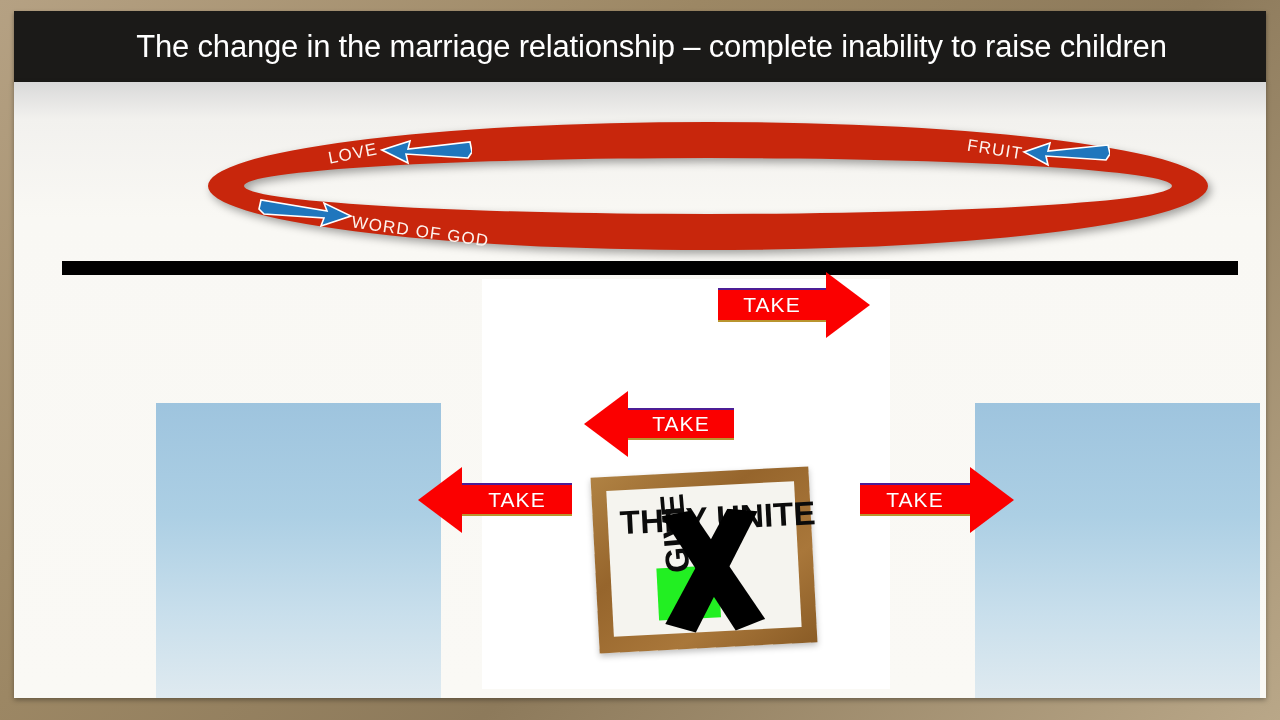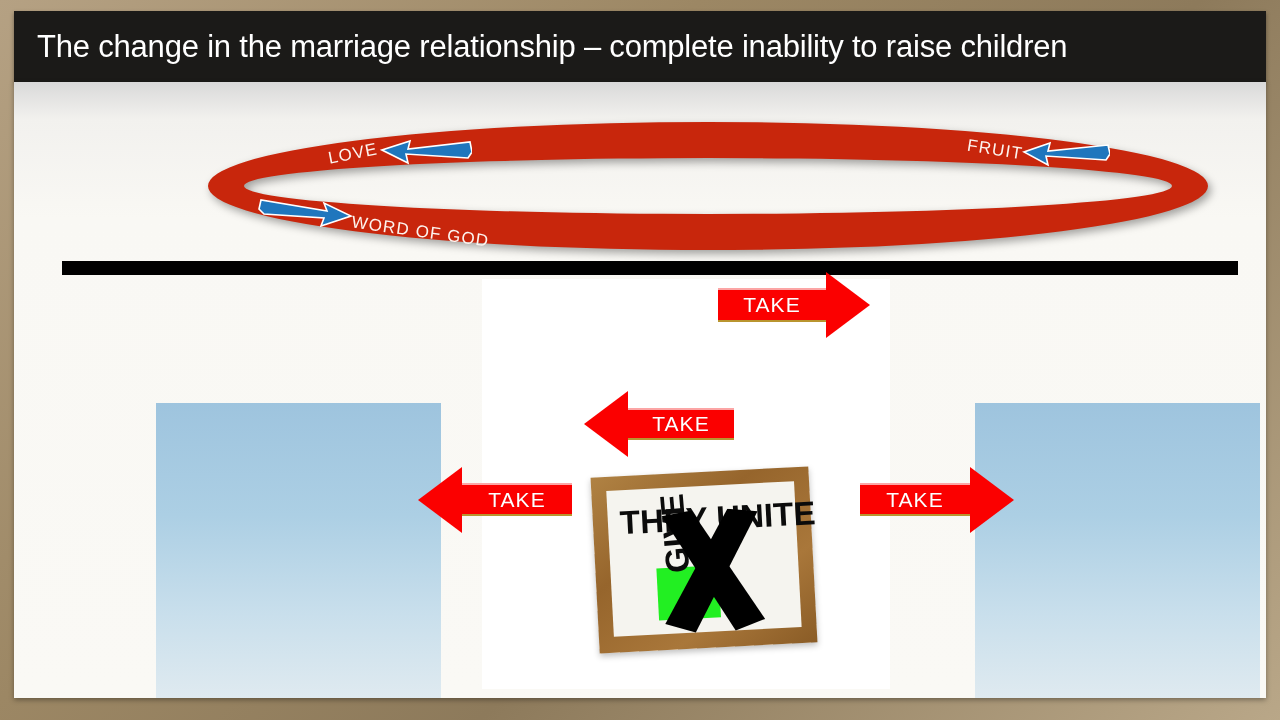--- a/index.html
+++ b/index.html
@@ -29,20 +29,21 @@
   }
 
   .title-bar {
     position: absolute;
     left: 14px; top: 11px;
     width: 1252px; height: 72px;
     background: #1b1a18;
     box-shadow: 0 2px 4px rgba(0,0,0,.4);
     display: flex;
     align-items: center;
+    justify-content: center;
   }
   .title-text {
     color: #ffffff;
     font-size: 31px;
     font-weight: 400;
     letter-spacing: -0.2px;
     padding-left: 23px;
     white-space: nowrap;
     font-family: "Liberation Sans", sans-serif;
   }
@@ -133,21 +134,21 @@
   .take {
     position: absolute;
     display: flex;
     align-items: center;
     justify-content: center;
     background: #fb0000;
     color: #ffffff;
     font-size: 21px;
     letter-spacing: 1px;
     font-family: "Liberation Sans", sans-serif;
-    border-top: 2px solid #fca5a5;
+    border-top: 2px solid #4c1d95;
     border-bottom: 2px solid #b9952f;
     text-shadow: 0 0 1px rgba(0,0,0,.15);
   }
   .take::after {
     content: "";
     position: absolute;
     top: 50%;
     width: 0; height: 0;
   }
   .take.right::after {

